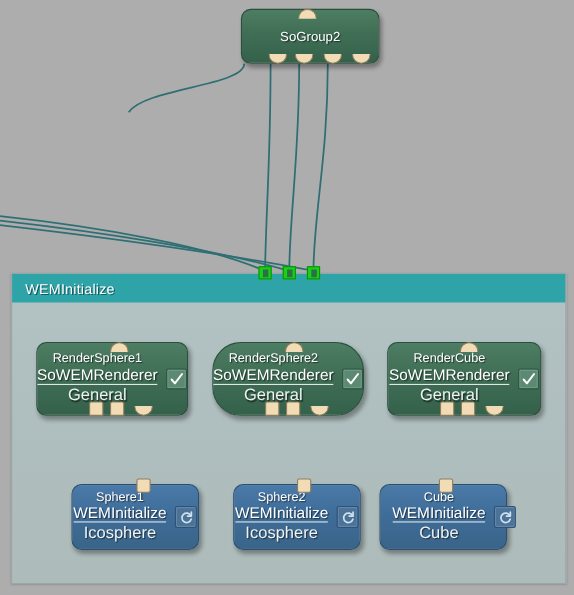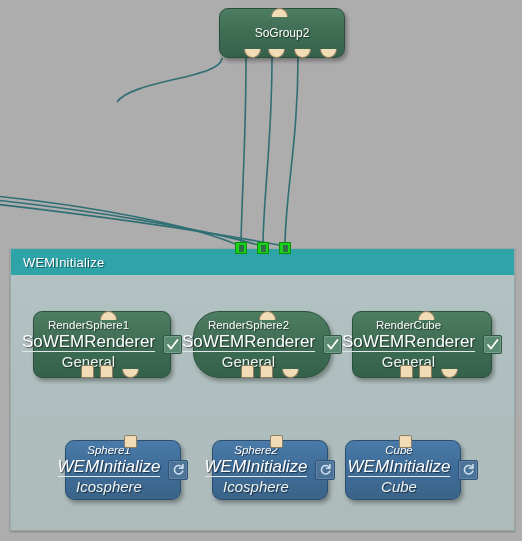--- a/index.html
+++ b/index.html
@@ -47,30 +47,29 @@
     color:#ffffff;
     text-shadow:1px 1px 1px rgba(0,0,0,.55);
   }
   .node.green{
     background:linear-gradient(180deg,#4d7d63 0%,#3f6e55 45%,#35614a 100%);
     border:1px solid #2b4f3c;
   }
   .node.blue{
     background:linear-gradient(180deg,#4a7aa8 0%,#3f6d99 45%,#3a6489 100%);
     border:1px solid #2c4f70;
-    font-style:italic;
   }
   .node .title-simple{font-size:12px;}
   .node-body{
     display:flex;align-items:center;justify-content:center;
     width:100%;gap:8px;padding:0 6px;box-sizing:border-box;
   }
   .node-text{display:flex;flex-direction:column;align-items:center;line-height:1.12;}
   .nm-instance{font-size:11.5px;text-align:right;}
-  .nm-type{font-size:17px;border-bottom:1px solid #dfe8e8;padding-bottom:0px;}
+  .nm-type{font-size:14px;border-bottom:1px solid #dfe8e8;padding-bottom:0px;}
   .nm-sub{font-size:15px;margin-top:2px;color:#eef3f3;}
 
   
   .chk{
     width:17px;height:17px;flex:0 0 17px;
     background:#5b8a72;
     border:1px solid #2f5543;
     border-radius:2px;
     display:flex;align-items:center;justify-content:center;
     box-shadow:inset 0 0 0 1px rgba(255,255,255,.18);

